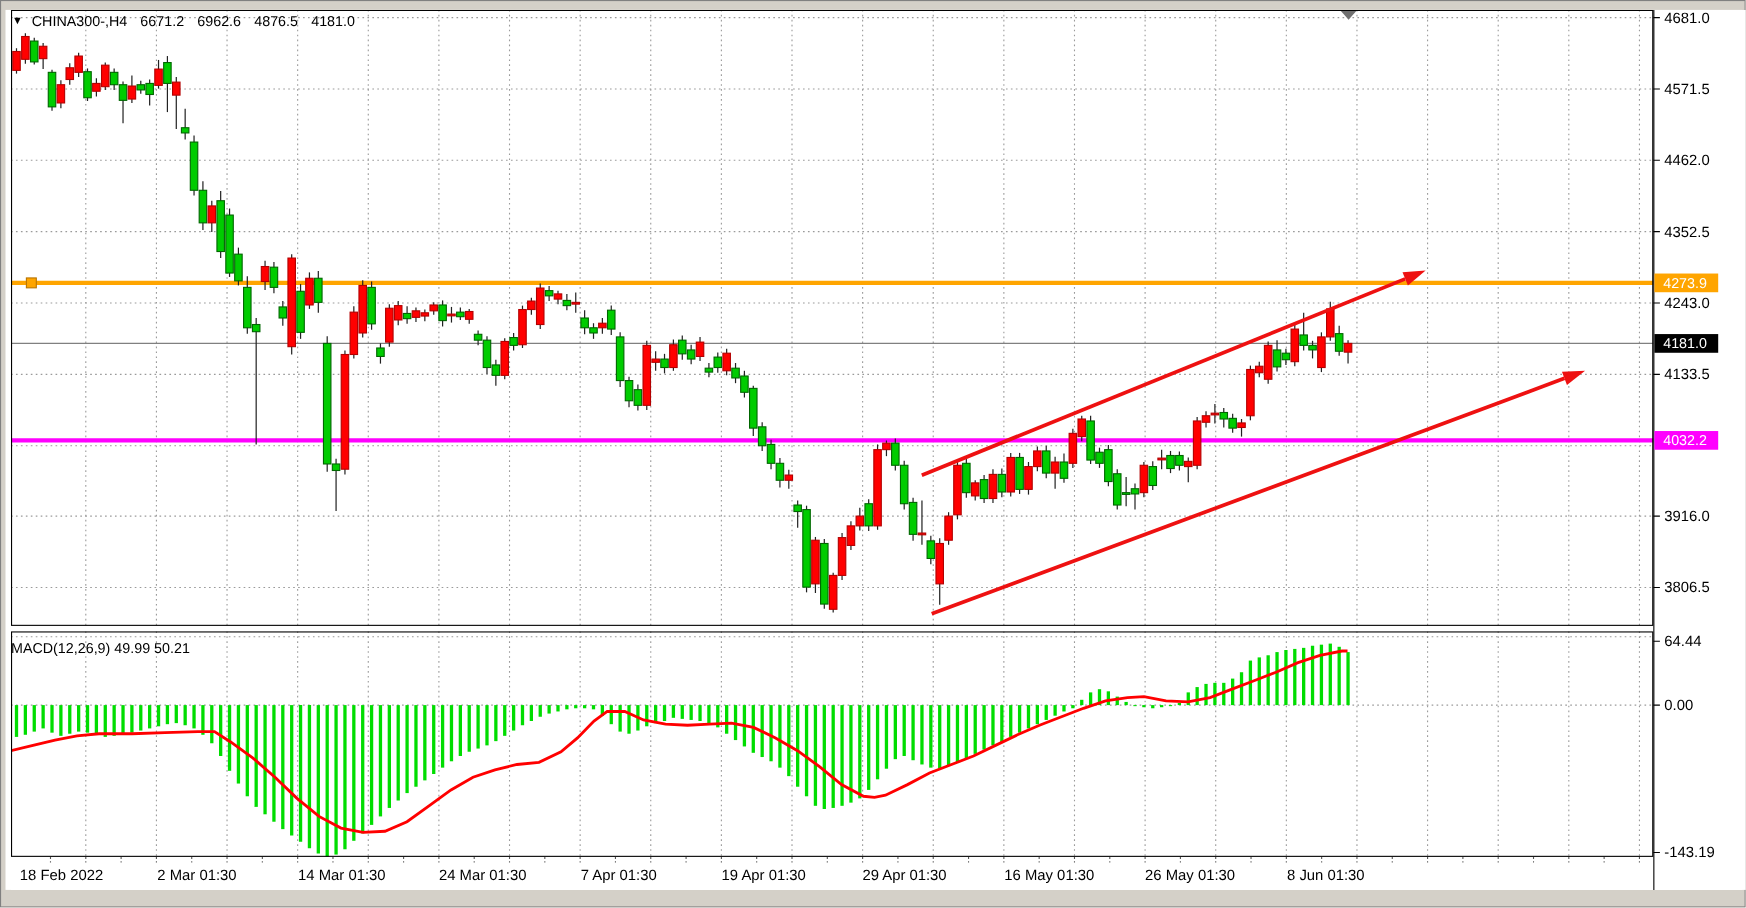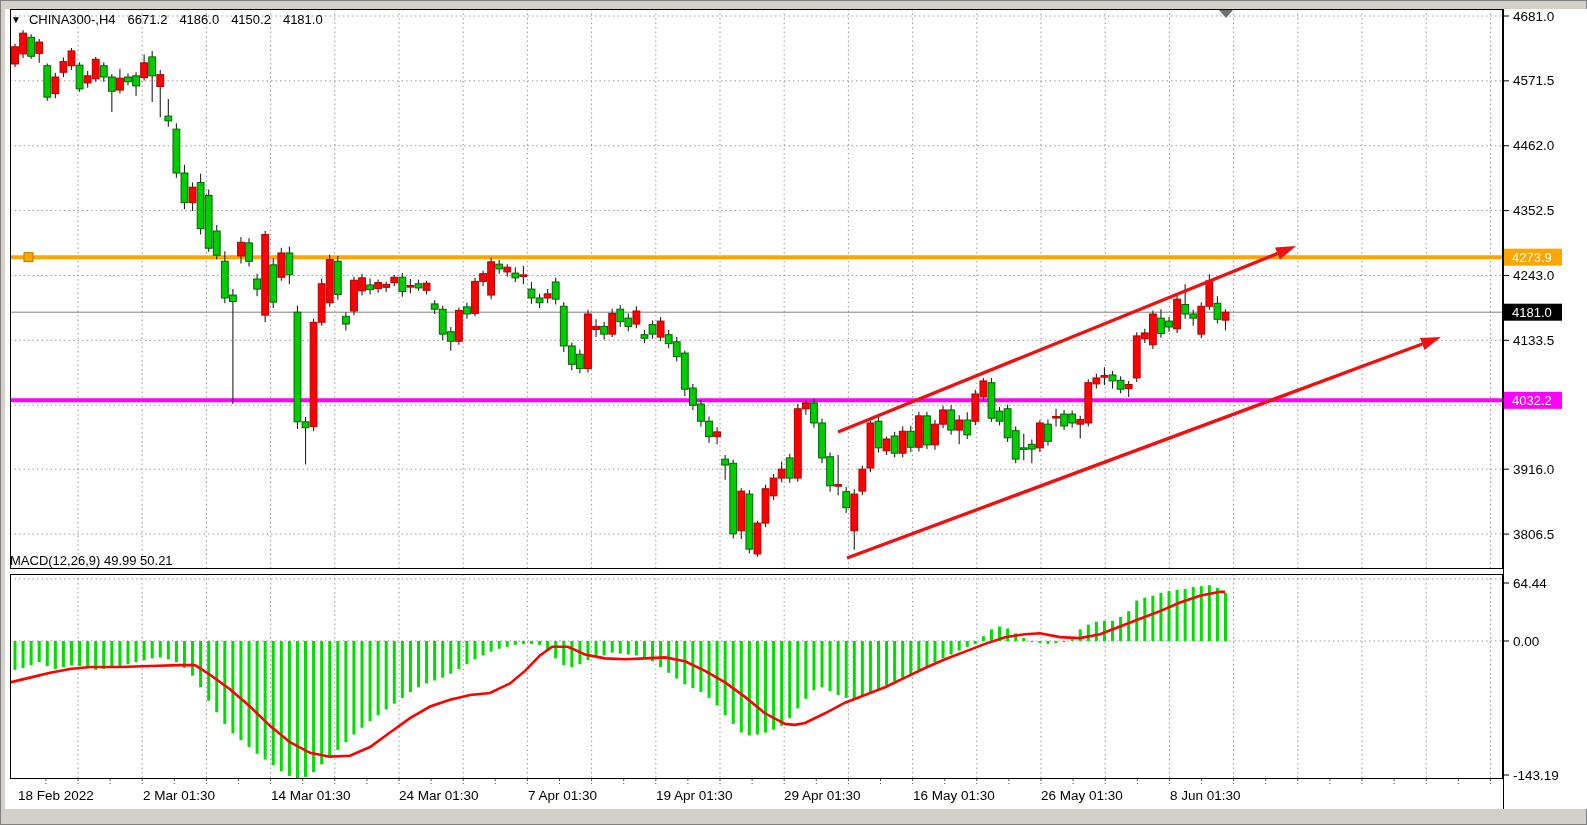--- a/index.html
+++ b/index.html
@@ -4,21 +4,21 @@
 <style>
   html,body{margin:0;padding:0;}
   body{width:1587px;height:825px;background:#d4d0c8;position:relative;overflow:hidden;
        font-family:"Liberation Sans",sans-serif;}
   #win{position:absolute;left:0;top:0;width:1587px;height:825px;border:1px solid #808080;box-sizing:border-box;}
   #chart-wrap{position:absolute;left:4px;top:8px;width:1579px;height:800px;background:#ffffff;}
   #svg-holder{position:absolute;left:5px;top:0;}
   .overlay{position:absolute;color:#000;font-size:13px;white-space:pre;}
   #quote-header{left:6px;top:3px;display:flex;align-items:center;gap:6px;font-weight:500;}
   #quote-header .tri{font-size:10px;margin-right:2px;}
-  #macd-header{left:5px;top:544px;}
+  #macd-header{left:5px;top:573px;}
   .sp{margin-right:6px;text-align:center;}
 </style>
 </head>
 <body>
 
 <div id="win">
   <div id="chart-wrap">
     <div id="svg-holder"><svg width="1579" height="800" xmlns="http://www.w3.org/2000/svg">
           <rect x="0" y="0" width="1579" height="800" fill="#ffffff"></rect>
           <g stroke="#9a9a9a" stroke-width="1" stroke-dasharray="1.5 3">
@@ -639,17 +639,17 @@
             <text x="389" y="791" font-size="13.5" fill="#000" font-family="Liberation Sans, sans-serif">24 Mar 01:30</text>
             <text x="518" y="791" font-size="13.5" fill="#000" font-family="Liberation Sans, sans-serif">7 Apr 01:30</text>
             <text x="646" y="791" font-size="13.5" fill="#000" font-family="Liberation Sans, sans-serif">19 Apr 01:30</text>
             <text x="774" y="791" font-size="13.5" fill="#000" font-family="Liberation Sans, sans-serif">29 Apr 01:30</text>
             <text x="903" y="791" font-size="13.5" fill="#000" font-family="Liberation Sans, sans-serif">16 May 01:30</text>
             <text x="1031" y="791" font-size="13.5" fill="#000" font-family="Liberation Sans, sans-serif">26 May 01:30</text>
             <text x="1160" y="791" font-size="13.5" fill="#000" font-family="Liberation Sans, sans-serif">8 Jun 01:30</text>
           </g>
         </svg></div>
     <div class="overlay" id="quote-header">
-      <span class="tri">▼</span><span class="sp">CHINA300-,H4</span><span class="sp">6671.2</span><span class="sp">4186.0</span><span class="sp">4150.2</span><span>4181.0</span>
+      <span class="tri">▼</span><span class="sp">CHINA300-,H4</span><span class="sp">6671.2</span><span class="sp">6962.6</span><span class="sp">4876.5</span><span>4181.0</span>
     </div>
     <div class="overlay" id="macd-header">MACD(12,26,9) 49.99 50.21</div>
   </div>
 </div>
 
 </body></html>

